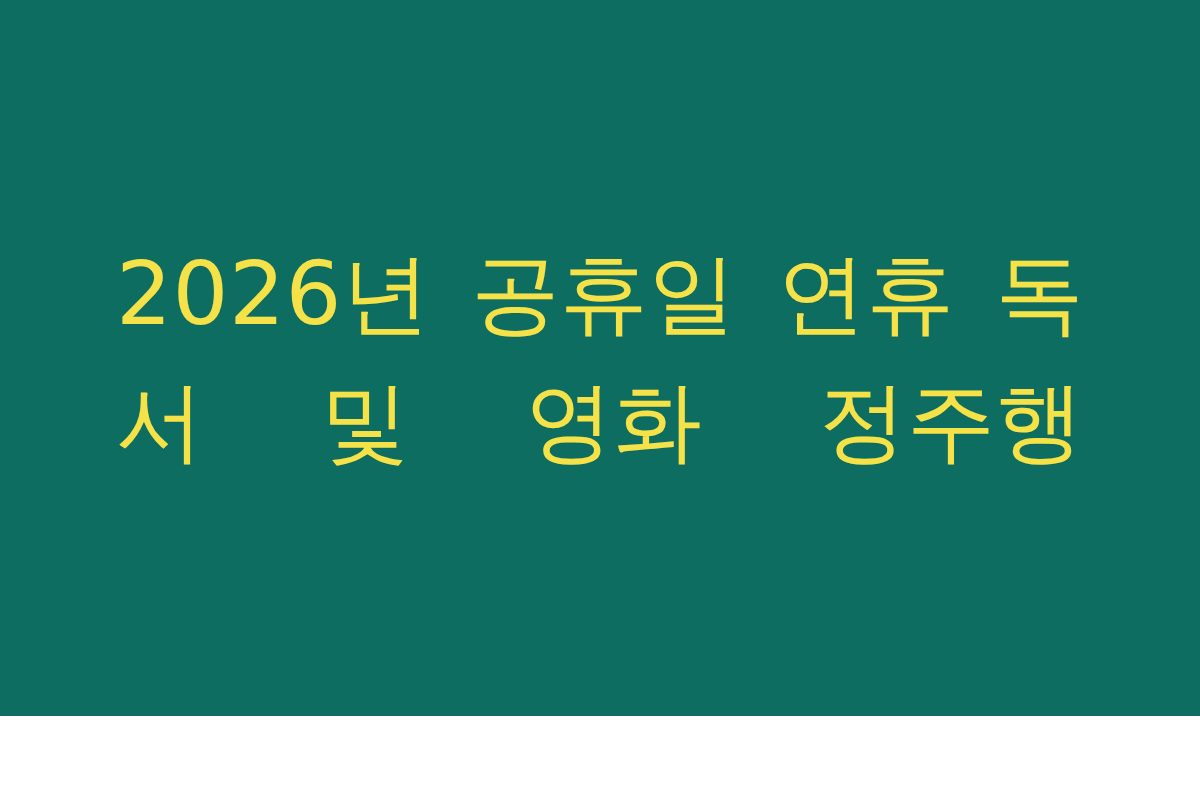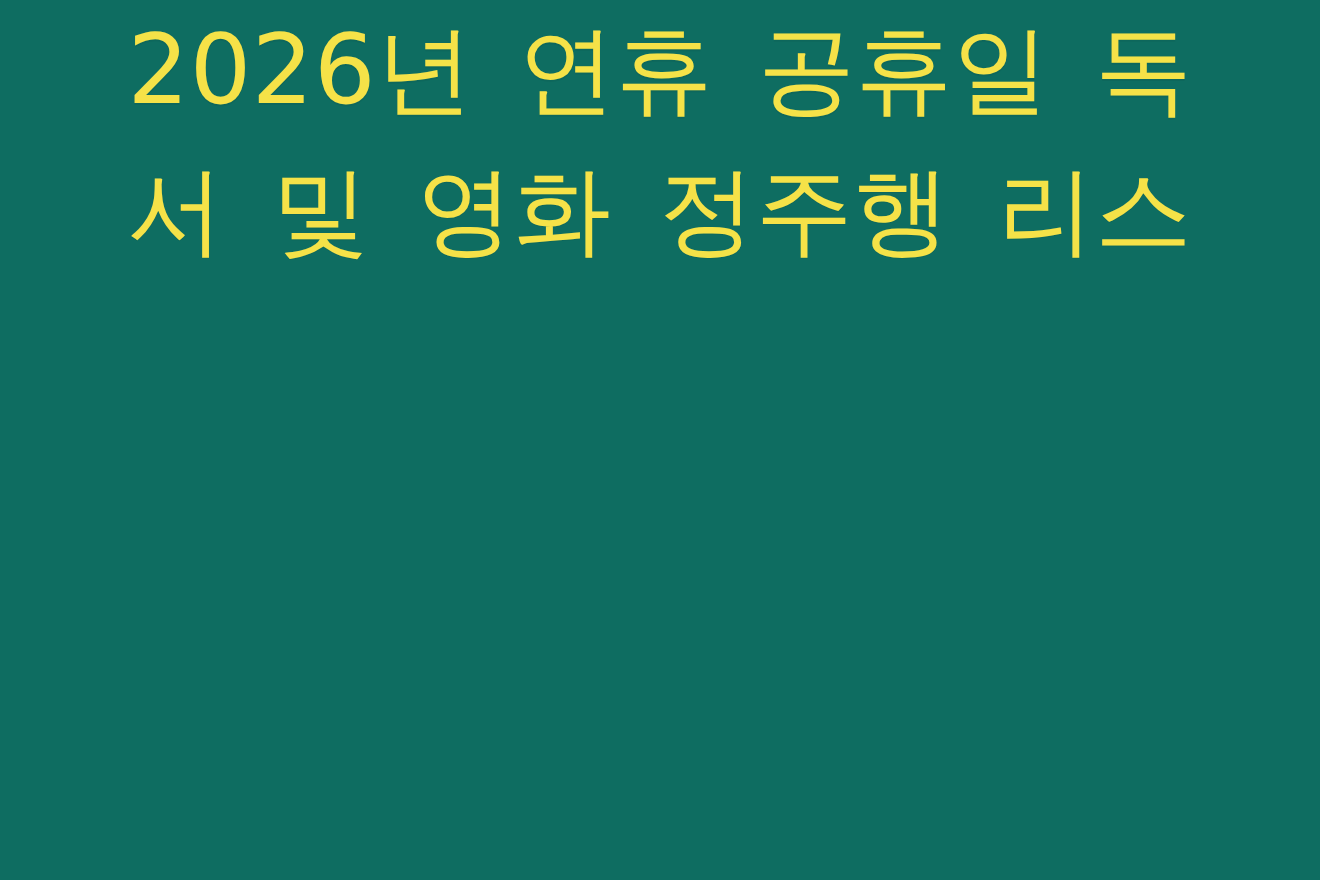--- a/index.html
+++ b/index.html
@@ -10,23 +10,24 @@
   body {
     width: 1200px;
     height: 800px;
     overflow: hidden;
     font-family: "DejaVu Sans", "Liberation Sans", sans-serif;
   }
 
   #card {
     position: relative;
     width: 1200px;
-    height: 800px;
+    height: 716px;
     box-sizing: border-box;
     display: flex;
+    align-items: center;
     justify-content: center;
     
     background-color: #0e6d61;
   }
 
   #title-block {
     width: 968px;
     margin: 0 auto;
     text-align: center;
     padding: 0;
@@ -71,31 +72,30 @@
 <body>
 
 <div id="card" style="background-color: rgb(14, 109, 97);">
 
   <div id="title-block">
 
     <h1 id="title-text" style="color: rgb(245, 226, 72);">
 
       <span class="headline-line full">
         <span>2026년</span>
+        <span>공휴일</span>
         <span>연휴</span>
-        <span>공휴일</span>
         <span>독</span>
       </span>
 
       <span class="headline-line full">
         <span>서</span>
         <span>및</span>
         <span>영화</span>
         <span>정주행</span>
-        <span>리스</span>
       </span>
 
 
     </h1>
 
   </div>
 
 </div>
 
 </body></html>

